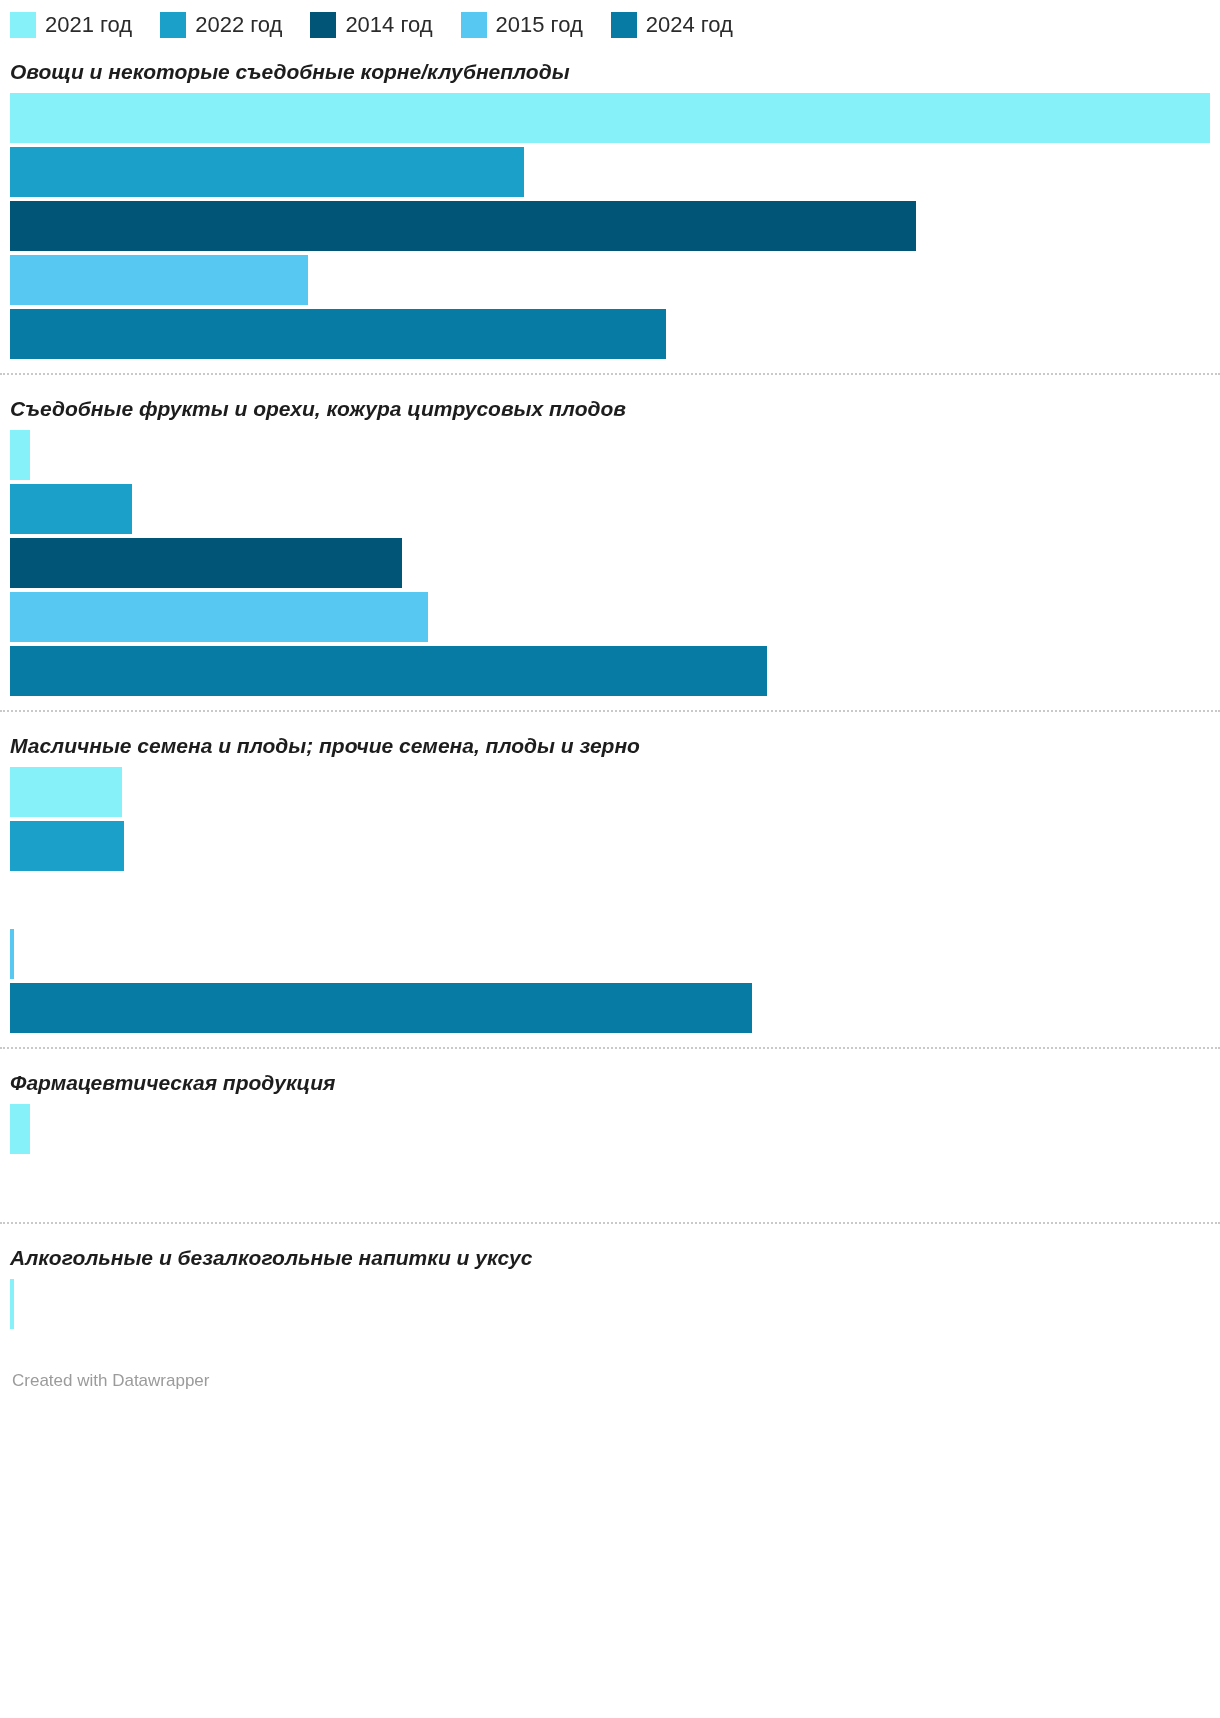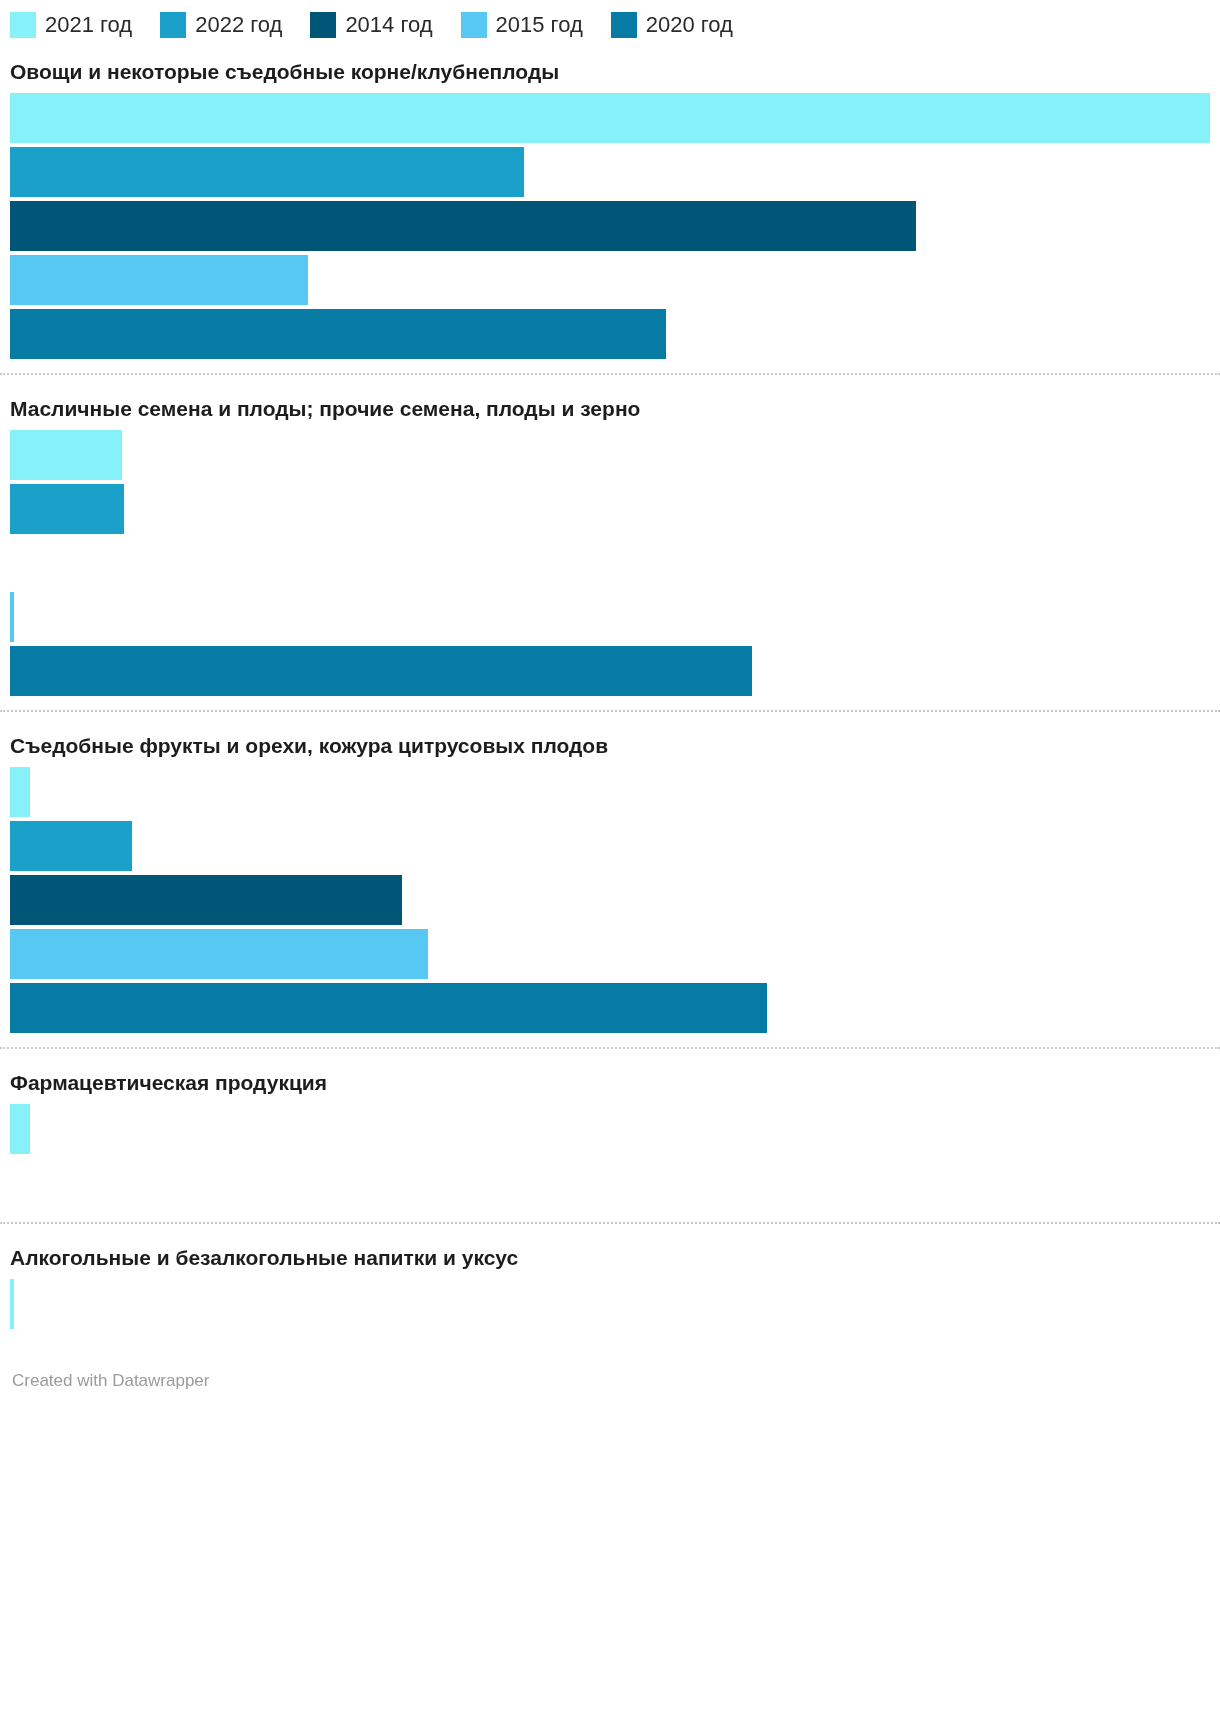--- a/index.html
+++ b/index.html
@@ -33,20 +33,21 @@
     margin-right: 9px;
   }
   .legend-label {
     font-size: 22px;
     color: #2b2b2b;
     white-space: nowrap;
   }
   
   .groups {
     padding: 0;
+    font-style: italic;
   }
   .group {
     padding: 20px 0 14px 0;
     border-bottom: 2px dotted #c9c9c9;
   }
   .group:last-child {
     border-bottom: none;
   }
   .group-title {
     margin: 0 10px 7px 10px;
@@ -94,21 +95,21 @@
       <span class="legend-item">
         <span class="legend-swatch" style="background: rgb(1, 85, 119);"></span>
         <span class="legend-label">2014 год</span>
       </span>
       <span class="legend-item">
         <span class="legend-swatch" style="background: rgb(86, 200, 242);"></span>
         <span class="legend-label">2015 год</span>
       </span>
       <span class="legend-item">
         <span class="legend-swatch" style="background: rgb(7, 123, 163);"></span>
-        <span class="legend-label">2020 год</span>
+        <span class="legend-label">2024 год</span>
       </span>
     </div>
   <div class="groups" id="groups">
       <section class="group">
         <h3 class="group-title">Овощи и некоторые съедобные корне/клубнеплоды</h3>
         <div class="bar-area">
           <div class="bar-row">
             <div class="bar" style="width: 100%; background: rgb(135, 241, 250);"></div>
           </div>
           <div class="bar-row">
@@ -119,56 +120,56 @@
           </div>
           <div class="bar-row">
             <div class="bar" style="width: 24.8%; background: rgb(86, 200, 242);"></div>
           </div>
           <div class="bar-row">
             <div class="bar" style="width: 54.7%; background: rgb(7, 123, 163);"></div>
           </div>
         </div>
       </section>
       <section class="group">
+        <h3 class="group-title">Съедобные фрукты и орехи, кожура цитрусовых плодов</h3>
+        <div class="bar-area">
+          <div class="bar-row">
+            <div class="bar" style="width: 1.7%; background: rgb(135, 241, 250);"></div>
+          </div>
+          <div class="bar-row">
+            <div class="bar" style="width: 10.2%; background: rgb(27, 160, 201);"></div>
+          </div>
+          <div class="bar-row">
+            <div class="bar" style="width: 32.7%; background: rgb(1, 85, 119);"></div>
+          </div>
+          <div class="bar-row">
+            <div class="bar" style="width: 34.8%; background: rgb(86, 200, 242);"></div>
+          </div>
+          <div class="bar-row">
+            <div class="bar" style="width: 63.1%; background: rgb(7, 123, 163);"></div>
+          </div>
+        </div>
+      </section>
+      <section class="group">
         <h3 class="group-title">Масличные семена и плоды; прочие семена, плоды и зерно</h3>
         <div class="bar-area">
           <div class="bar-row">
             <div class="bar" style="width: 9.3%; background: rgb(135, 241, 250);"></div>
           </div>
           <div class="bar-row">
             <div class="bar" style="width: 9.5%; background: rgb(27, 160, 201);"></div>
           </div>
           <div class="bar-row">
             <div class="bar" style="width: 0%; background: rgb(1, 85, 119);"></div>
           </div>
           <div class="bar-row">
             <div class="bar" style="width: 0.35%; background: rgb(86, 200, 242);"></div>
           </div>
           <div class="bar-row">
             <div class="bar" style="width: 61.8%; background: rgb(7, 123, 163);"></div>
-          </div>
-        </div>
-      </section>
-      <section class="group">
-        <h3 class="group-title">Съедобные фрукты и орехи, кожура цитрусовых плодов</h3>
-        <div class="bar-area">
-          <div class="bar-row">
-            <div class="bar" style="width: 1.7%; background: rgb(135, 241, 250);"></div>
-          </div>
-          <div class="bar-row">
-            <div class="bar" style="width: 10.2%; background: rgb(27, 160, 201);"></div>
-          </div>
-          <div class="bar-row">
-            <div class="bar" style="width: 32.7%; background: rgb(1, 85, 119);"></div>
-          </div>
-          <div class="bar-row">
-            <div class="bar" style="width: 34.8%; background: rgb(86, 200, 242);"></div>
-          </div>
-          <div class="bar-row">
-            <div class="bar" style="width: 63.1%; background: rgb(7, 123, 163);"></div>
           </div>
         </div>
       </section>
       <section class="group">
         <h3 class="group-title">Фармацевтическая продукция</h3>
         <div class="bar-area">
           <div class="bar-row">
             <div class="bar" style="width: 1.7%; background: rgb(135, 241, 250);"></div>
           </div>
           <div class="bar-row">

